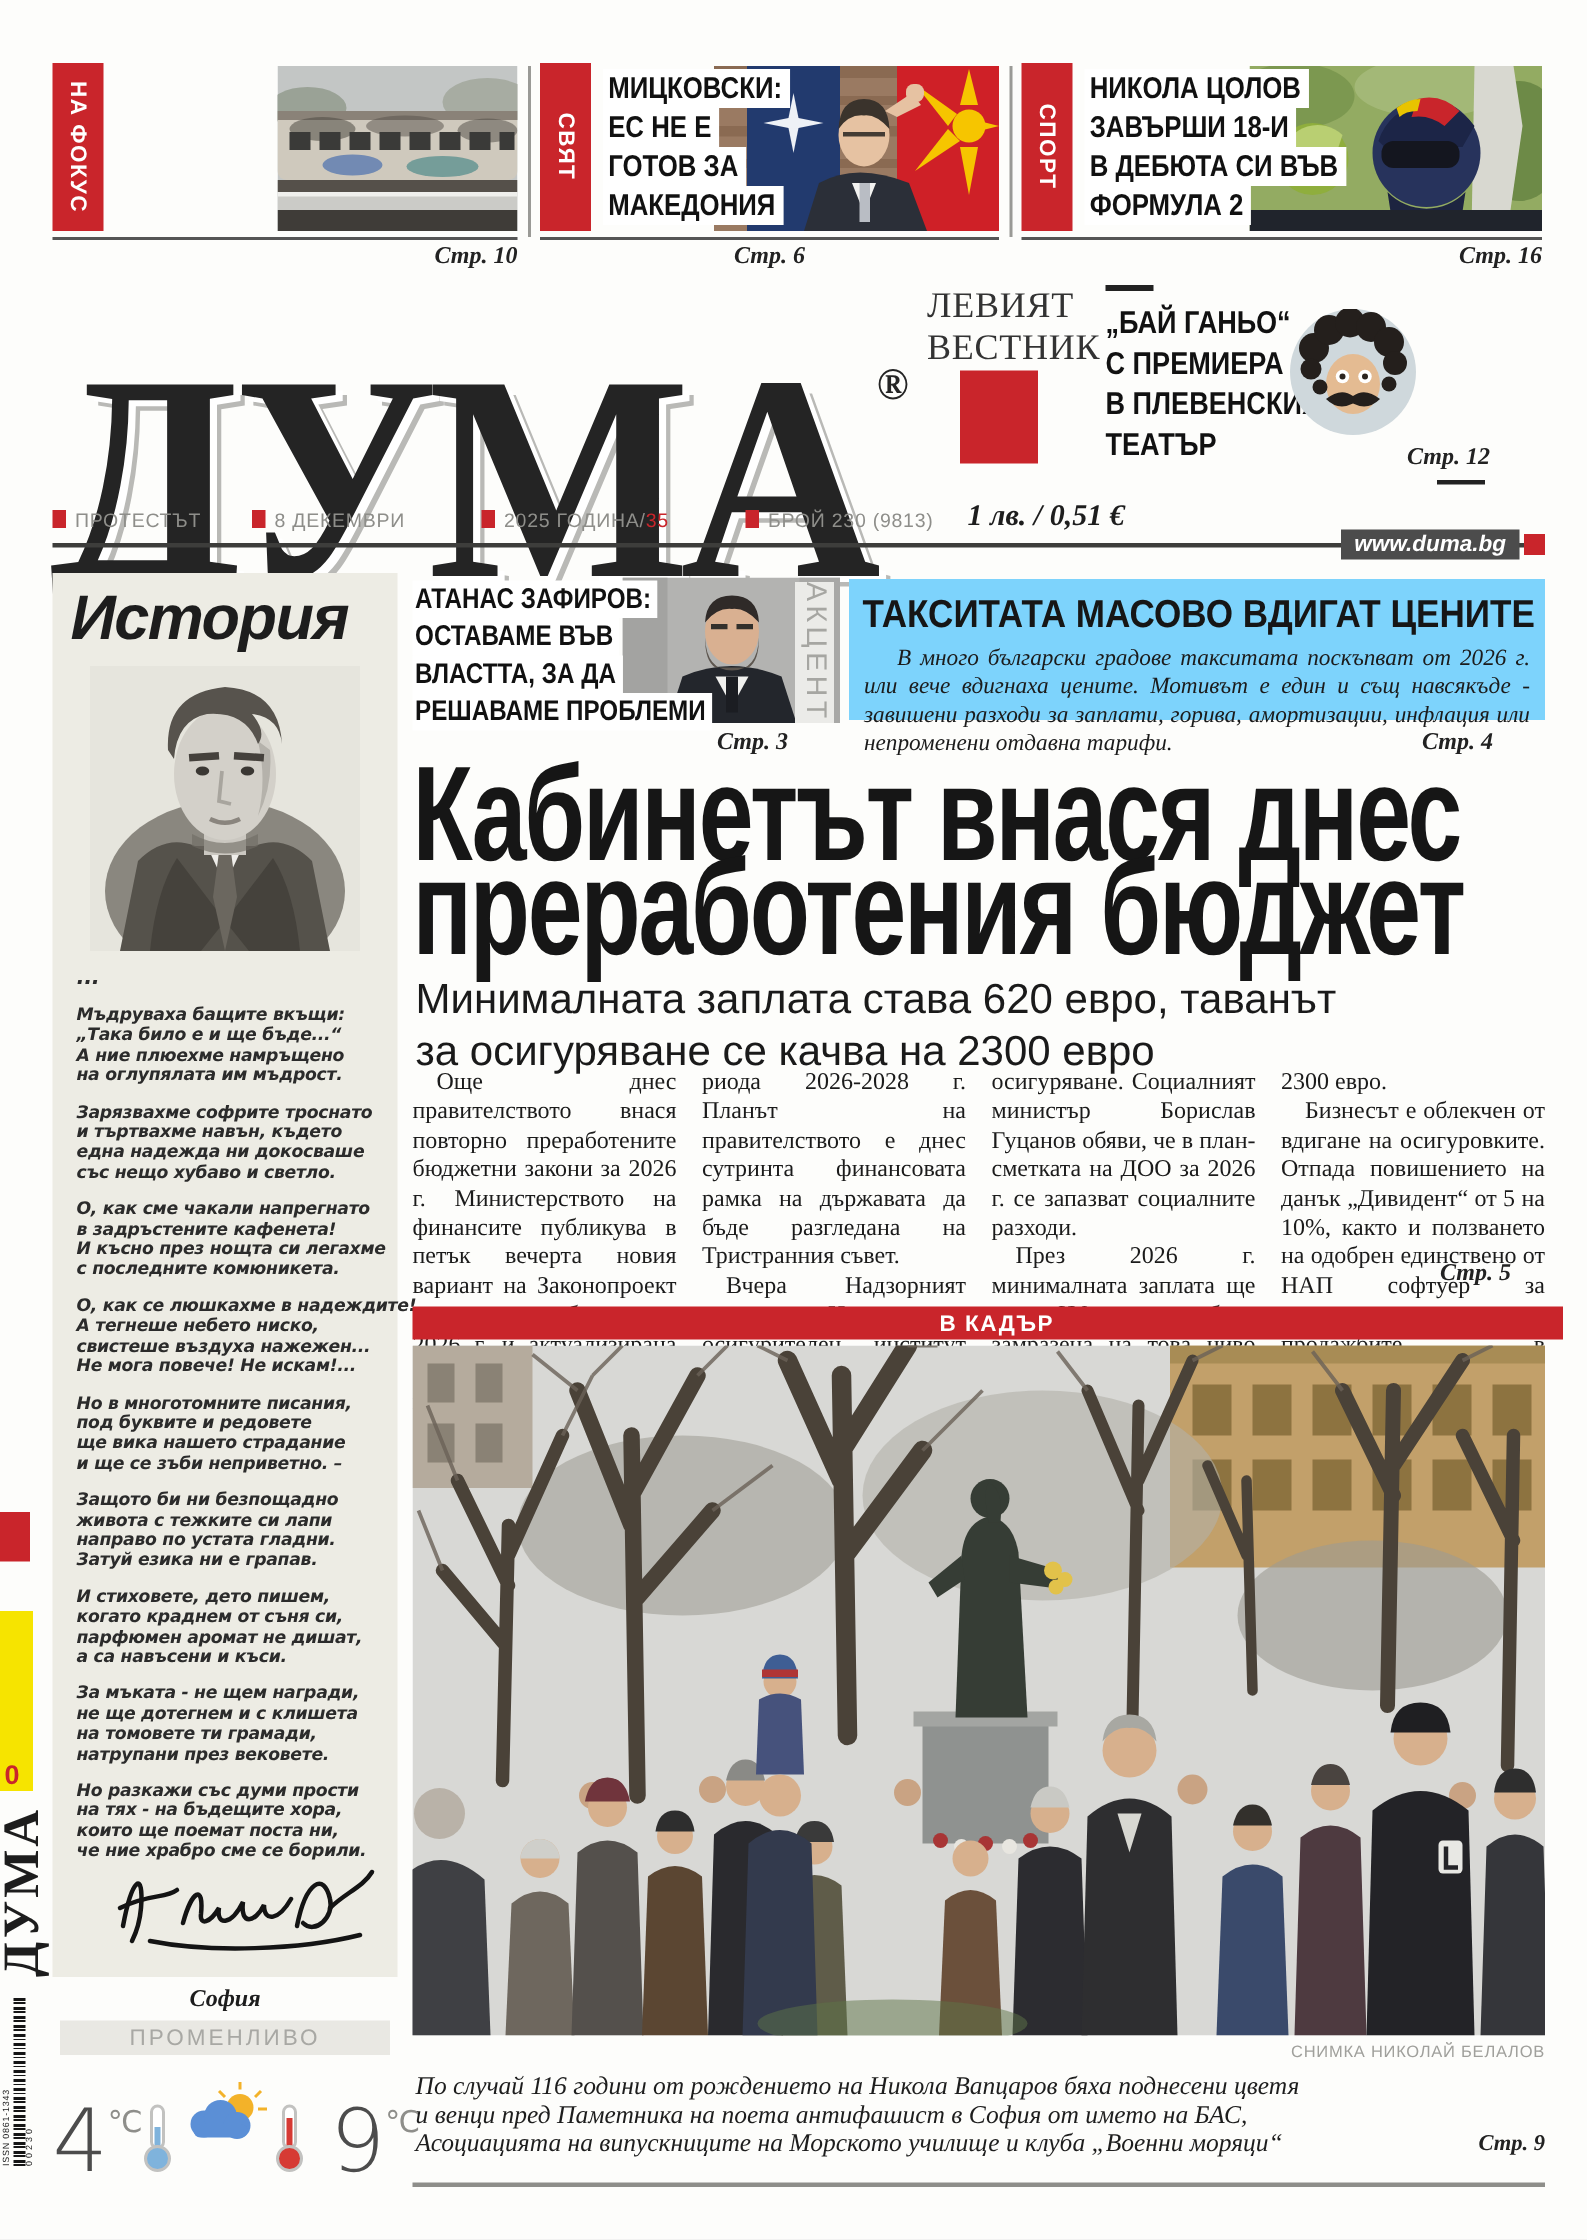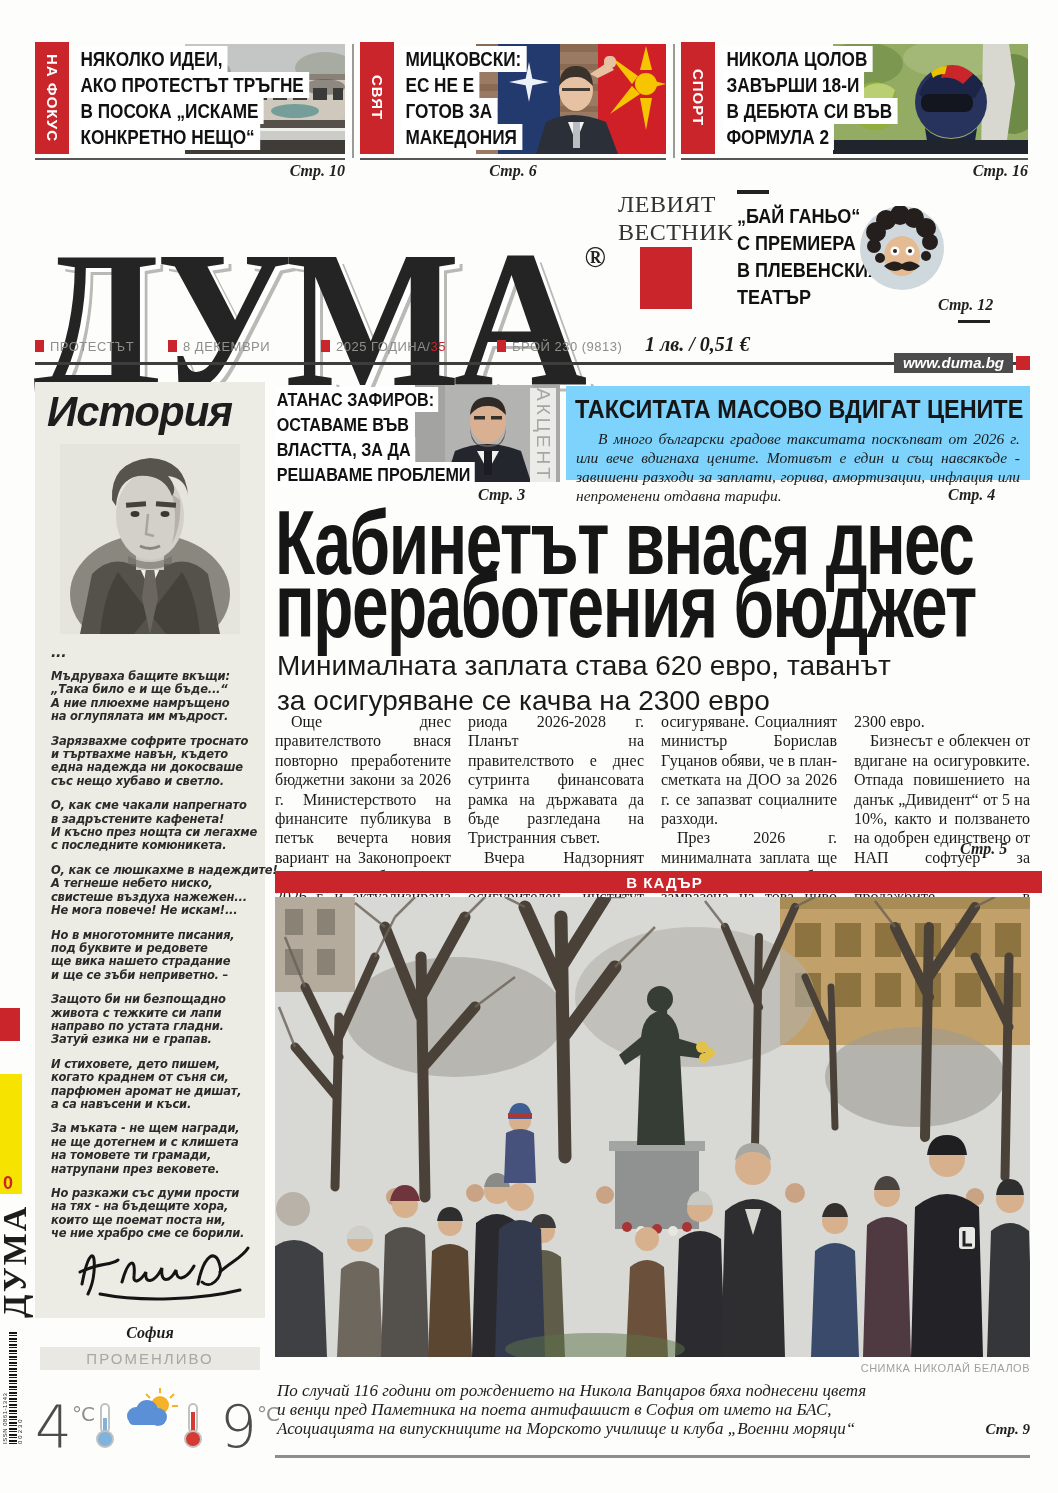--- a/index.html
+++ b/index.html
@@ -81,26 +81,20 @@
             <rect x="128" y="44" width="14" height="12"></rect>
             <rect x="148" y="44" width="10" height="12"></rect>
           </g>
         <ellipse cx="50" cy="66" rx="20" ry="7" fill="#5a7ab0" opacity=".8"></ellipse>
           <ellipse cx="110" cy="67" rx="24" ry="7" fill="#4f8a8a" opacity=".7"></ellipse>
         <rect x="0" y="76" width="160" height="8" fill="#55504a"></rect>
         <rect x="0" y="84" width="160" height="12" fill="#cbcbc7"></rect>
           <rect x="0" y="84" width="160" height="3" fill="#efefec"></rect>
         <rect x="0" y="96" width="160" height="14" fill="#3f3c38"></rect>
       </svg>
-      <div class="t-lines abs" style="left:42px;top:6px;z-index:2;">
-          <div>НЯКОЛКО ИДЕИ,</div>
-          <div>АКО ПРОТЕСТЪТ ТРЪГНЕ</div>
-          <div>В ПОСОКА „ИСКАМЕ</div>
-          <div>КОНКРЕТНО НЕЩО“</div>
-        </div>
     </div>
     <div class="t-rule" style="margin-top:2px;"></div>
     <div class="pref" style="text-align:right;margin-top:2px;">Стр. 10</div>
   </div>
 
   <div class="abs" style="left:352px;top:44px;width:2px;height:114px;background:#9a9a96;"></div>
 
   <div class="abs" style="left:360px;top:40px;width:306px;">
     <div style="position:relative;height:116px;">
       <div class="vtab abs" style="left:0;top:2px;width:34px;height:112px;">

